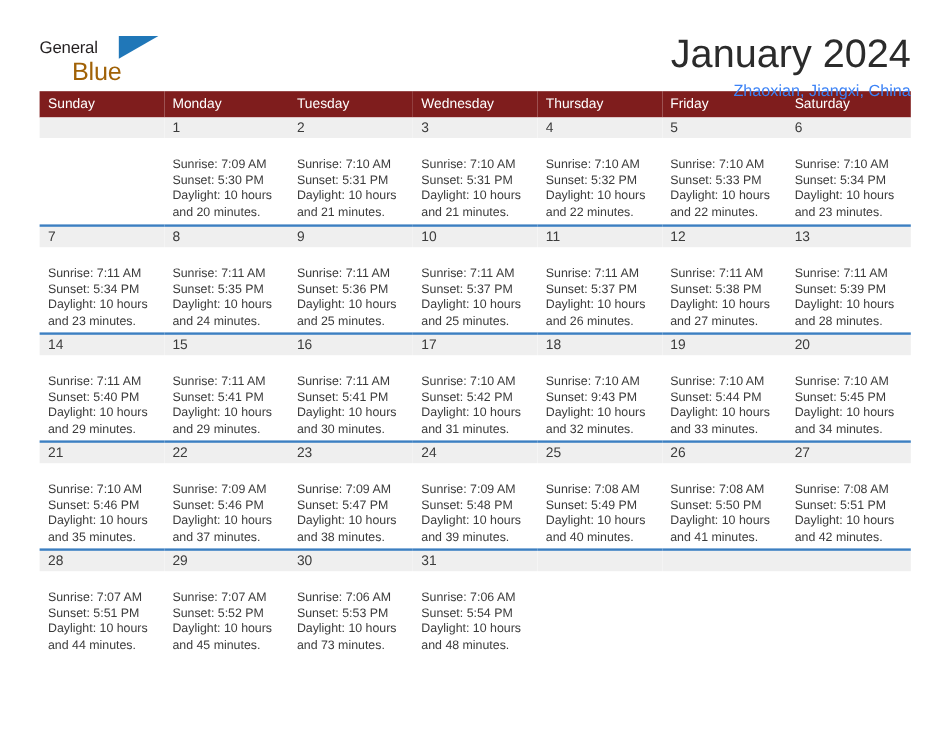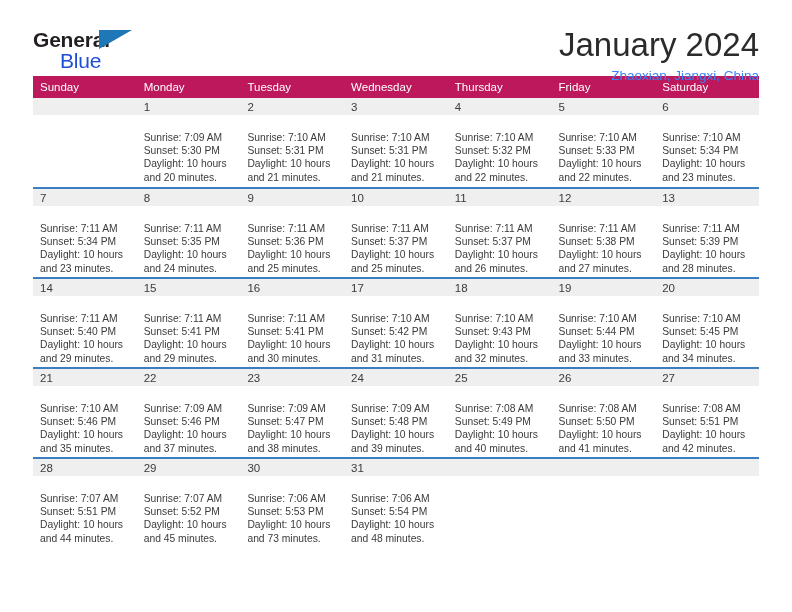--- a/index.html
+++ b/index.html
@@ -35,33 +35,32 @@
   .brand {
     position: relative;
     width: 118px;
     height: 48px;
     flex: 0 0 auto;
   }
   .brand-general {
     position: absolute;
     left: 0;
     top: 0;
-    font-size: 21px;
+    font-size: 14px;
     letter-spacing: -0.2px;
     color: #231f20;
     line-height: 23px;
-    font-weight: bold;
   }
   .brand-blue {
     position: absolute;
     left: 27px;
     top: 21px;
     font-size: 21px;
     letter-spacing: -0.2px;
-    color: #1d4ed8;
+    color: #a16207;
     line-height: 23px;
   }
   .brand-triangle {
     position: absolute;
     left: 66px;
     top: 2px;
     width: 0;
     height: 0;
     border-left: 33px solid #2077b8;
     border-bottom: 19px solid transparent;
@@ -87,21 +86,21 @@
   }
 
   
   .calendar {
     width: 726px;
     border-collapse: collapse;
     table-layout: fixed;
     margin-top: 4px;
   }
   .calendar th {
-    background: #be185d;
+    background: #7f1d1d;
     color: #ffffff;
     font-weight: normal;
     font-size: 11.5px;
     text-align: left;
     padding: 5px 0 5px 7px;
     height: 20px;
     box-sizing: border-box;
   }
   .calendar td {
     vertical-align: top;

